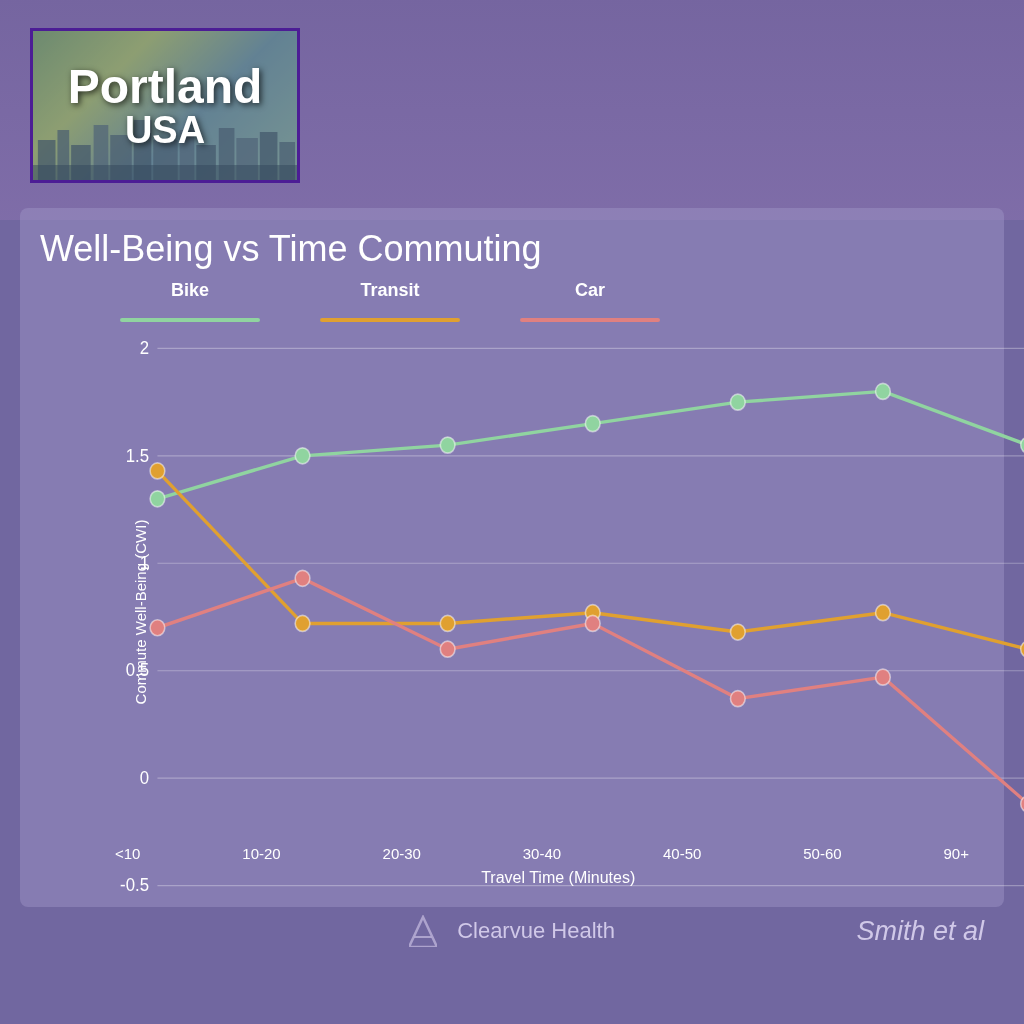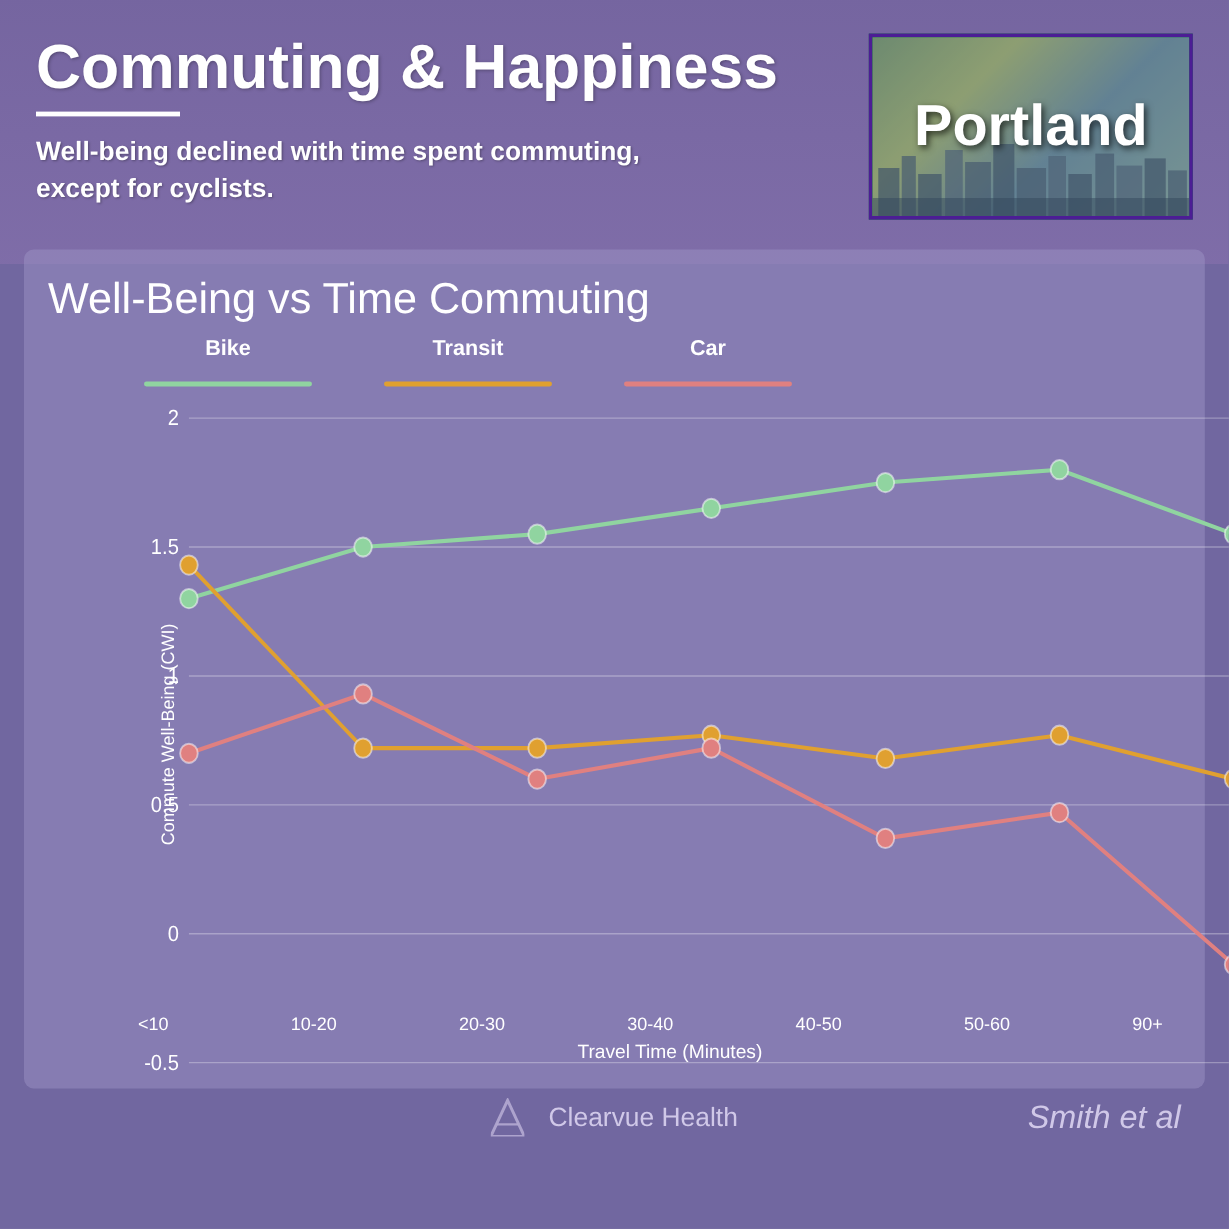--- a/index.html
+++ b/index.html
@@ -153,25 +153,20 @@
 </head>
 <body>
 
 <div class="bg-overlay"></div>
 
 <div style="position:absolute;top:0;left:0;width:100%;height:220px;z-index:1;overflow:hidden;">
   <div style="width:100%;height:100%;background:linear-gradient(180deg,rgba(120,100,160,0.6) 0%,rgba(130,110,170,0.8) 100%);"></div>
 </div>
 
 <div class="header-section">
-  <div class="header-left">
-    <div class="main-title">Commuting &amp; Happiness</div>
-    <div class="title-underline"></div>
-    <div class="subtitle">Well-being declined with time spent commuting, except for cyclists.</div>
-  </div>
   <div class="portland-box">
     <div class="portland-img-bg"></div>
 
     <svg style="position:absolute;bottom:0;left:0;width:100%;height:70px;" viewBox="0 0 270 70" preserveAspectRatio="none">
       <rect x="5" y="30" width="18" height="40" fill="rgba(60,80,100,0.7)"></rect>
       <rect x="25" y="20" width="12" height="50" fill="rgba(70,90,110,0.7)"></rect>
       <rect x="39" y="35" width="20" height="35" fill="rgba(60,80,100,0.7)"></rect>
       <rect x="62" y="15" width="15" height="55" fill="rgba(80,100,120,0.7)"></rect>
       <rect x="79" y="25" width="22" height="45" fill="rgba(70,90,110,0.7)"></rect>
       <rect x="103" y="10" width="18" height="60" fill="rgba(60,80,100,0.7)"></rect>
@@ -180,20 +175,21 @@
       <rect x="167" y="35" width="20" height="35" fill="rgba(60,80,100,0.7)"></rect>
       <rect x="190" y="18" width="16" height="52" fill="rgba(70,90,110,0.7)"></rect>
       <rect x="208" y="28" width="22" height="42" fill="rgba(80,100,120,0.7)"></rect>
       <rect x="232" y="22" width="18" height="48" fill="rgba(60,80,100,0.7)"></rect>
       <rect x="252" y="32" width="16" height="38" fill="rgba(70,90,110,0.7)"></rect>
       <rect x="0" y="55" width="270" height="15" fill="rgba(40,60,80,0.5)"></rect>
     </svg>
     <div class="portland-overlay"></div>
     <div class="portland-text-overlay">
       <div class="portland-city">Portland</div>
+      <div class="portland-country">USA</div>
     </div>
   </div>
 </div>
 
 <div class="chart-section">
   <div class="chart-title">Well-Being vs Time Commuting</div>
 
   <div class="legend">
     <div class="legend-item">
       <span class="legend-label">Bike</span>

